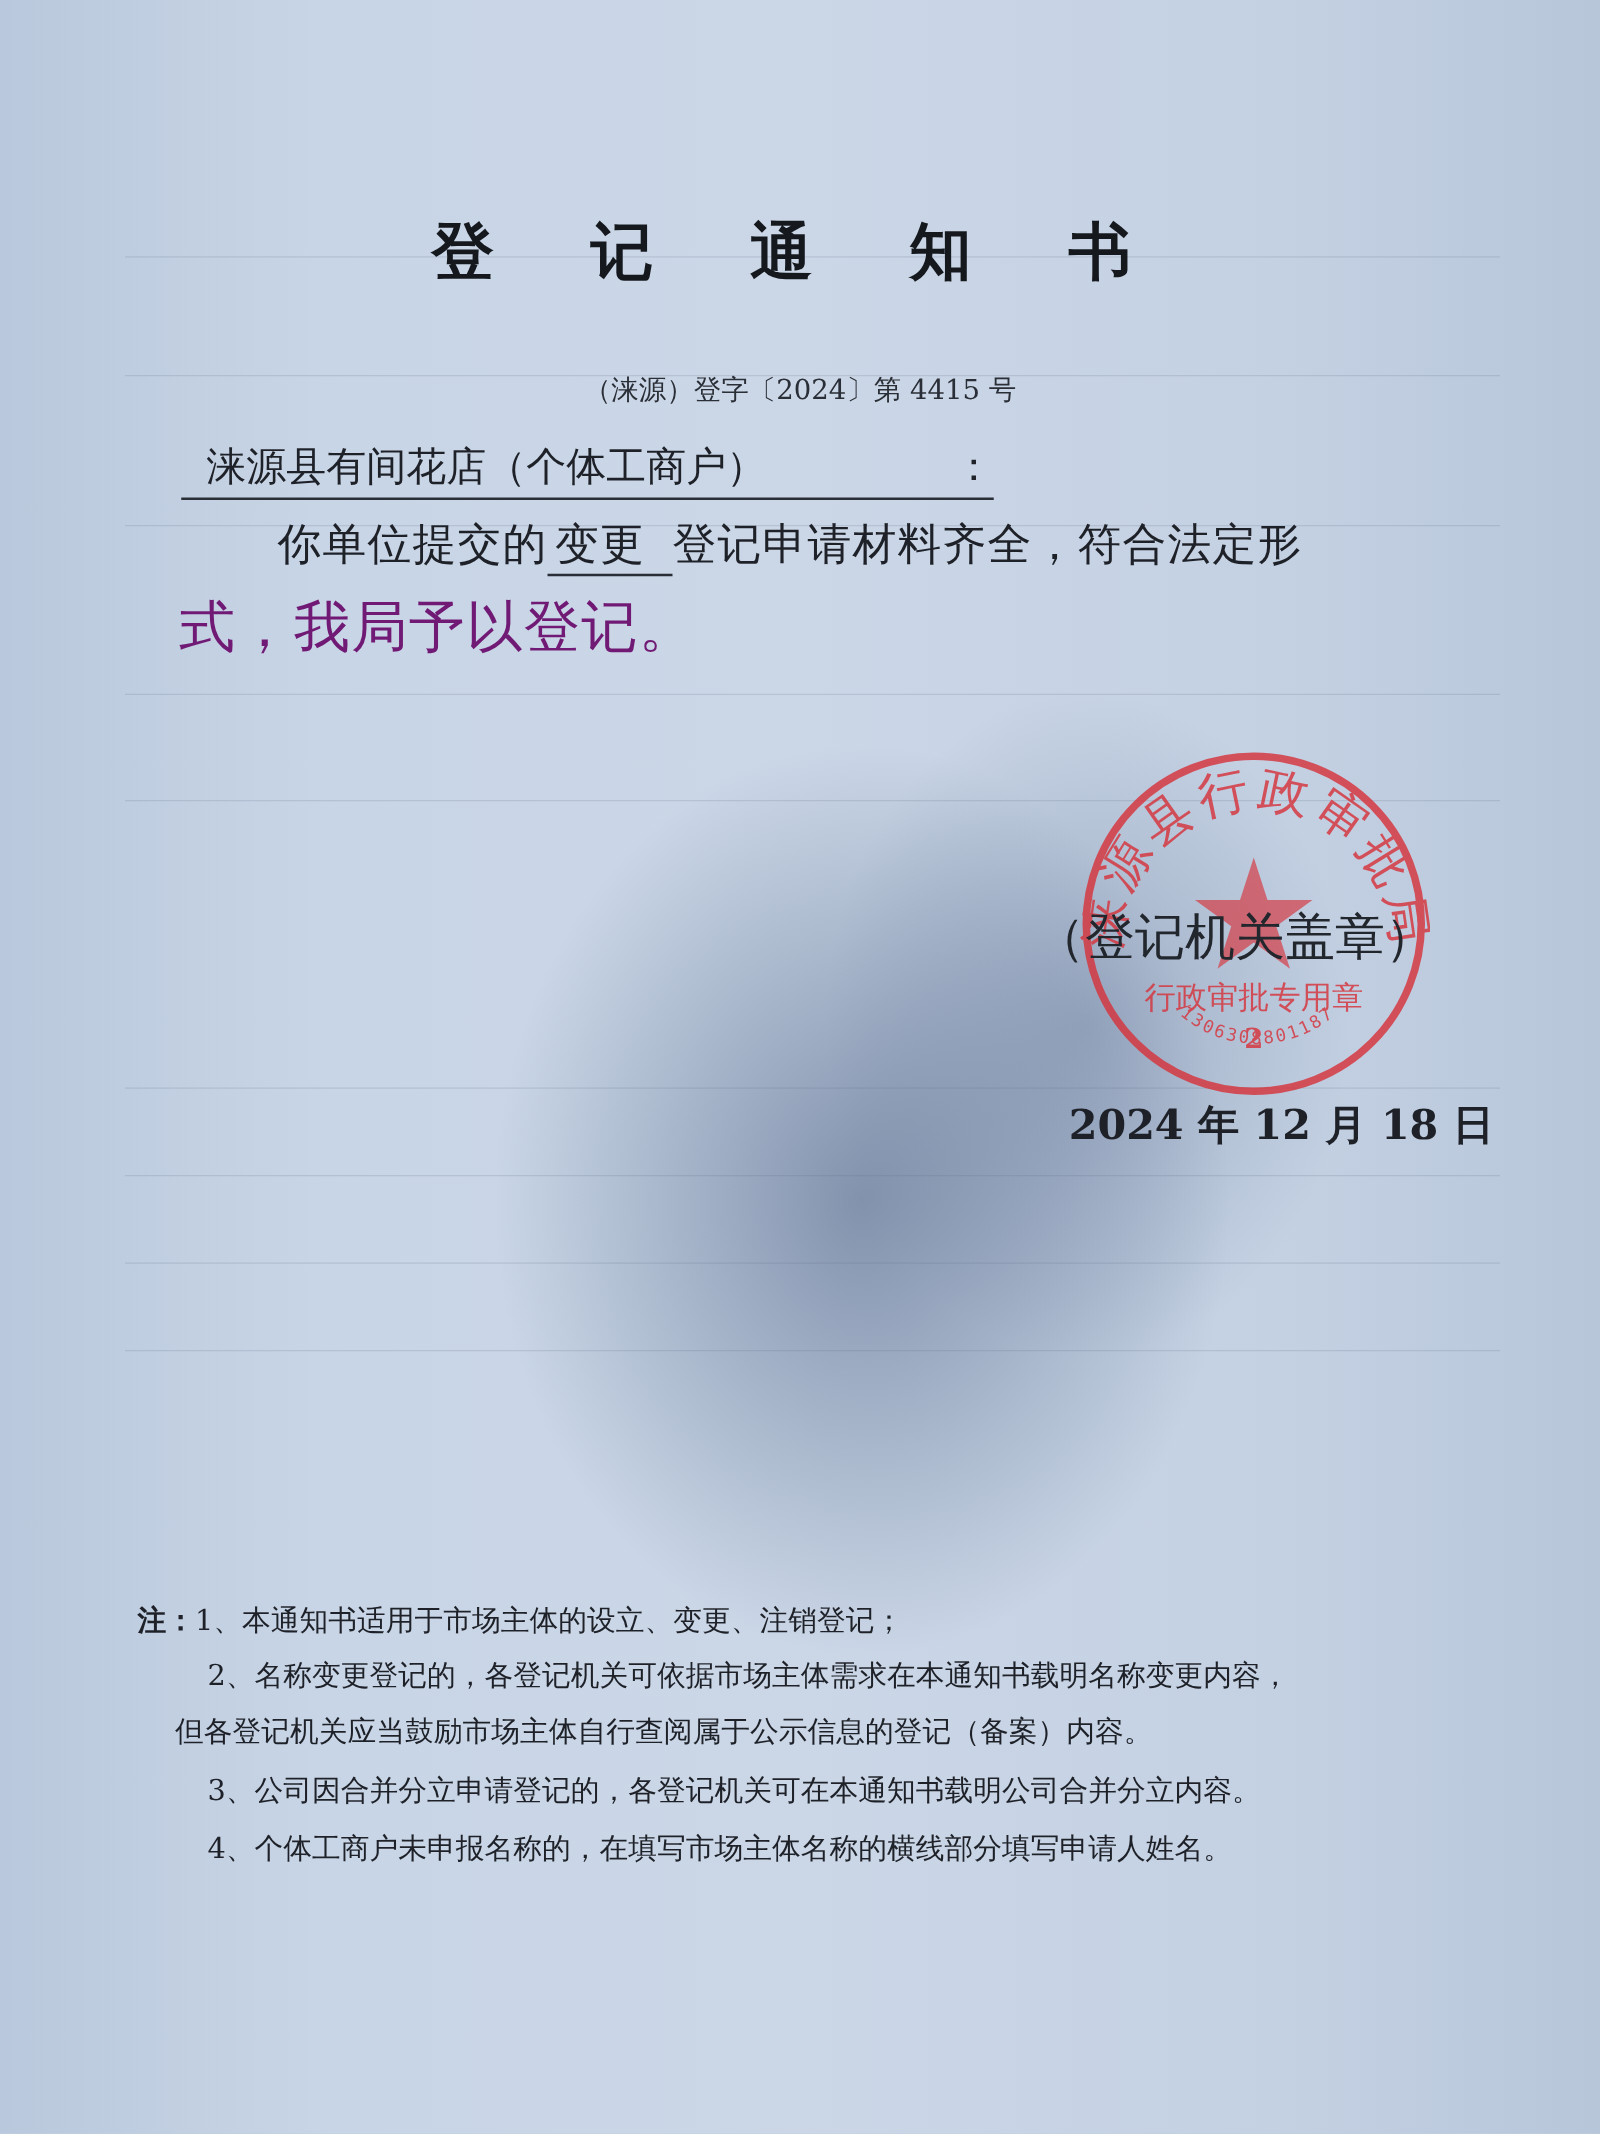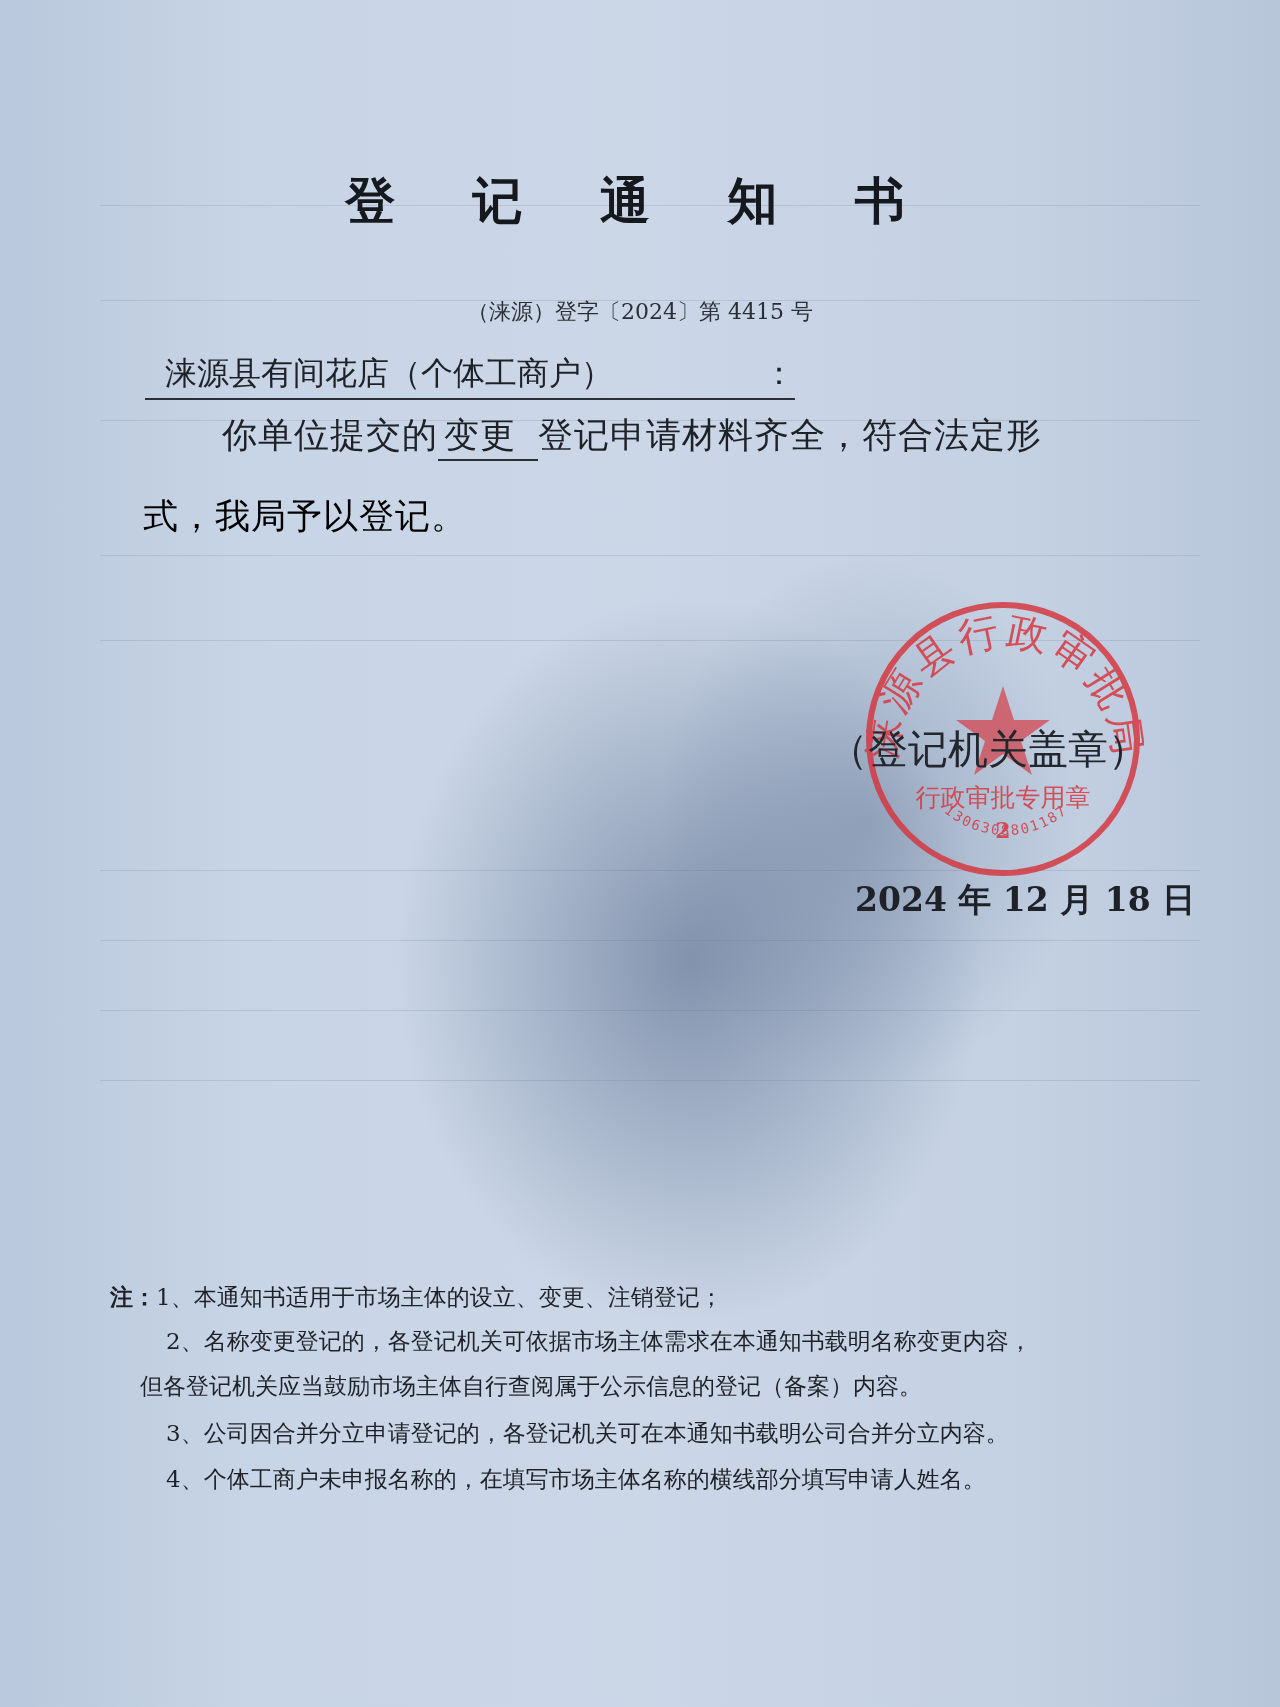--- a/index.html
+++ b/index.html
@@ -21,21 +21,21 @@
   .title { position: absolute; left: 0; width: 1280px; top: 168px; text-align: center;
     font-family: "DejaVu Sans", sans-serif; font-size: 50px; font-weight: bold; letter-spacing: 30px; color: #15181d; }
   .docno { position: absolute; left: 0; width: 1280px; top: 252px; text-align: center; font-size: 22px; color: #2a2e36; margin-top: 45px; }
 
   .addressee { position: absolute; left: 145px; top: 352px; font-size: 32px; color: #1e2128;
     border-bottom: 2px solid #2a2e36; padding: 0 0 2px 20px; width: 630px; }
   .addressee .colon { position: absolute; right: 0; }
 
   .body1 { position: absolute; left: 222px; top: 412px; font-size: 35px; letter-spacing: 1px; color: #1e2128; text-align: right; }
   .fill { display: inline-block; border-bottom: 2px solid #2a2e36; padding: 0 22px 0 6px; }
-  .body2 { position: absolute; left: 143px; top: 493px; font-size: 35px; letter-spacing: 1px; color: #000000; }
+  .body2 { position: absolute; left: 143px; top: 472px; font-size: 45px; letter-spacing: 1px; color: #701a75; }
 
   .seal-label { position: absolute; left: 828px; top: 722px; font-size: 40px; color: #22262d; z-index: 3; }
   .seal { position: absolute; left: 862px; top: 598px; width: 282px; height: 282px; z-index: 2; opacity: 0.82; }
   .date { position: absolute; left: 855px; top: 878px; font-size: 33px; color: #1e2128; font-weight: bold; }
 
   .notes { position: absolute; left: 110px; top: 1285px; width: 1130px; font-size: 23px; line-height: 1.0; color: #1e2128; }
   .notes .row { position: absolute; white-space: nowrap; }
   .notes .lead { font-weight: bold; }
 </style>
 </head>

